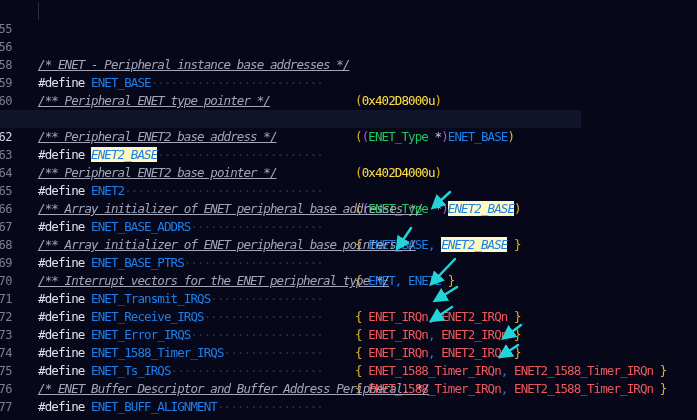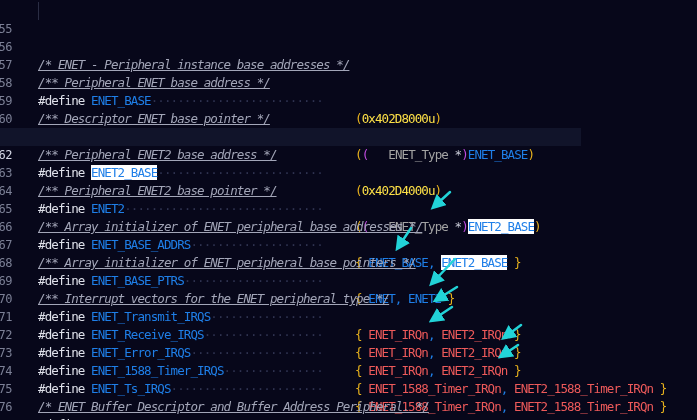--- a/index.html
+++ b/index.html
@@ -11,56 +11,52 @@
   .line.current .ln{color:#d5d8e6;}
   .code{position:absolute;left:38px;letter-spacing:-0.9px;}
   .guide{position:absolute;left:38px;top:0;width:1px;height:18px;background:#2a2d44;}
   .cm{color:#a3a6b8;font-style:italic;text-decoration:underline;}
   .kw{color:#dfe1ea;}
   .mac{color:#1f7fe8;}
   .dots{color:#2f3350;}
   .val{position:absolute;left:355px;letter-spacing:-0.9px;}
   .par{color:#e8b21d;}
   .par2{color:#c04ce0;}
-  .type{color:#a3a3a3;margin-left:20px;}
+  .type{color:#22c55e;}
   .star{color:#c8cad6;}
   .num{color:#fde047;}
   .irq{color:#ee5a5a;}
   .comma{color:#1f7fe8;}
-  .hl{background:#ffffff;}
+  .hl{background:#fef9c3;font-style:italic;}
 </style>
 </head>
 <body>
 
 <div class="editor">
 
   <div class="line">
     <span class="ln">55</span>
     <span class="guide"></span>
   </div>
 
   <div class="line">
     <span class="ln">56</span>
     <span class="code cm">/* ENET - Peripheral instance base addresses */</span>
   </div>
 
-  <div class="line">
-    <span class="ln">57</span>
-    <span class="code cm">/** Peripheral ENET base address */</span>
-  </div>
 
   <div class="line">
     <span class="ln">58</span>
     <span class="code"><span class="kw">#define</span> <span class="mac">ENET_BASE</span><span class="dots">··························</span></span>
     <span class="val"><span class="par">(</span><span class="num">0x402D8000u</span><span class="par">)</span></span>
   </div>
 
   <div class="line">
     <span class="ln">59</span>
-    <span class="code cm">/** Descriptor ENET base pointer */</span>
+    <span class="code cm">/** Peripheral ENET type pointer */</span>
   </div>
 
   <div class="line">
     <span class="ln">60</span>
     <span class="code"><span class="kw">#define</span> <span class="mac">ENET</span><span class="dots">·······························</span></span>
     <span class="val"><span class="par">(</span><span class="par2">(</span><span class="type">ENET_Type</span><span class="star"> *</span><span class="par2">)</span><span class="mac">ENET_BASE</span><span class="par">)</span></span>
   </div>
 
   <div class="line">
     <span class="ln">61</span>

